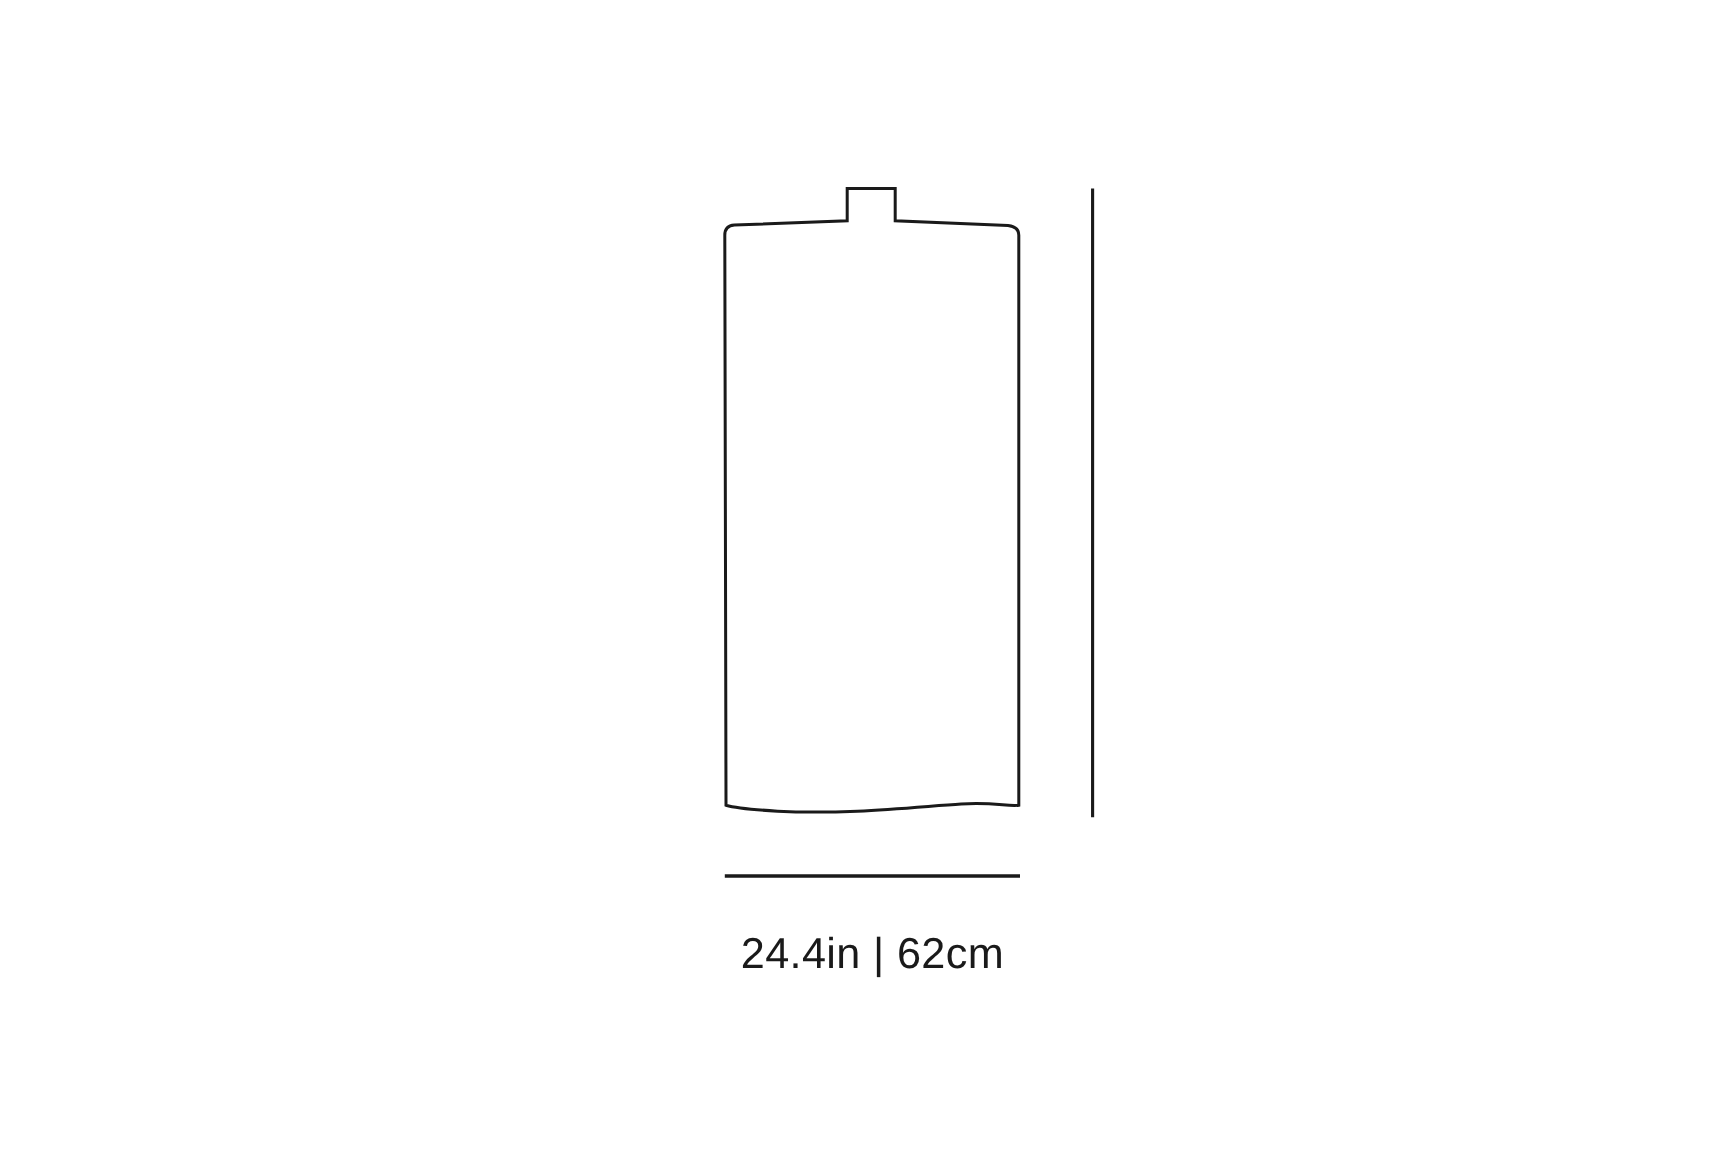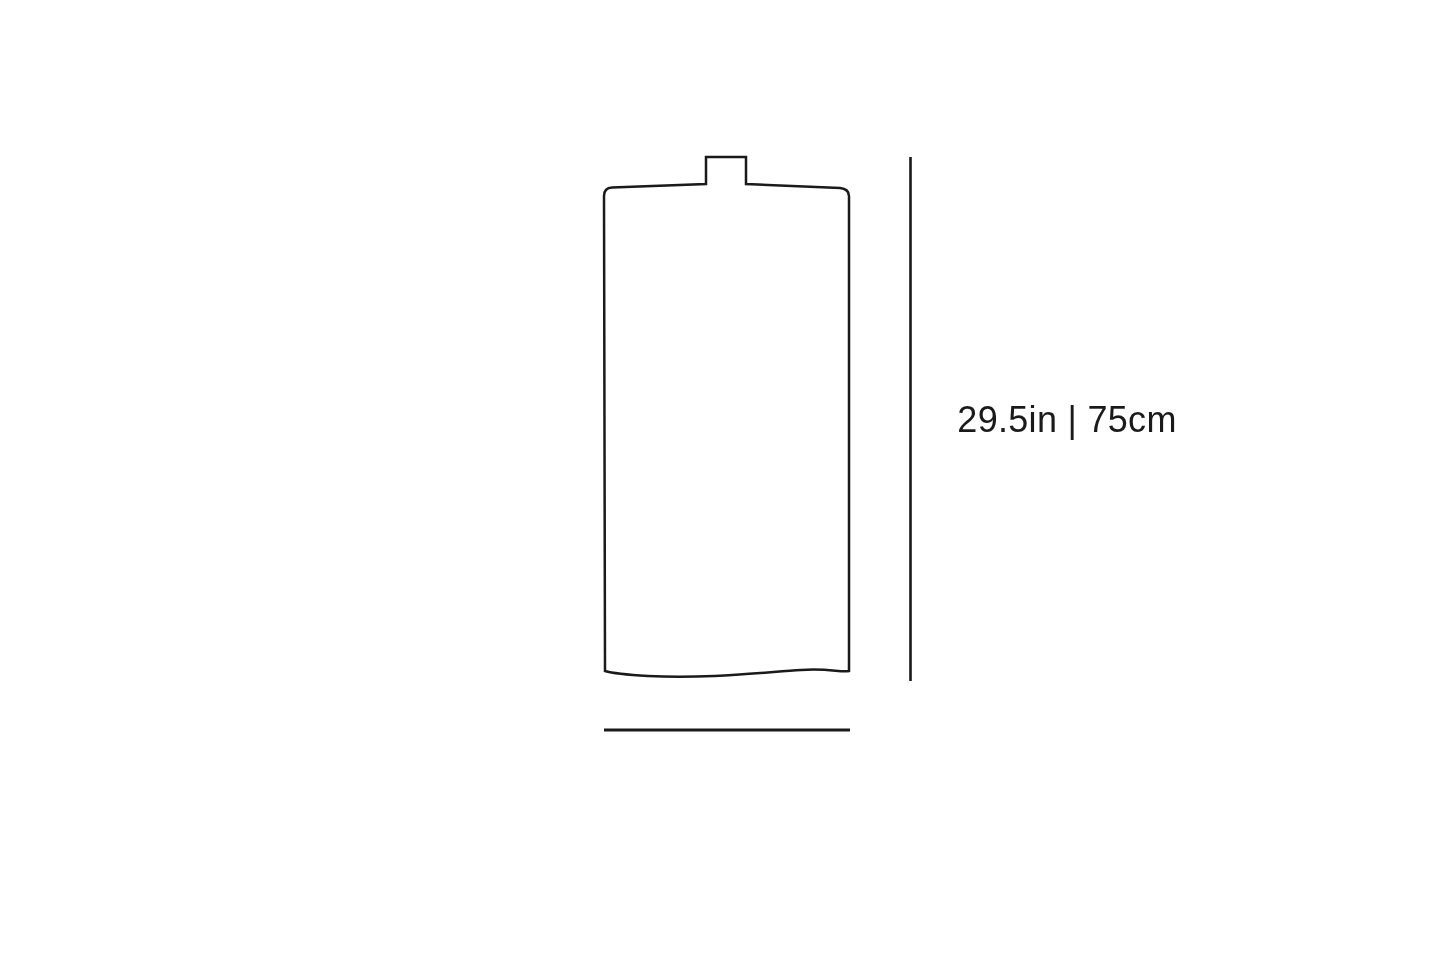--- a/index.html
+++ b/index.html
@@ -61,16 +61,16 @@
              L 604 196
              Q 604 188 612 187.5
              L 706 184
              Z" fill="none" stroke-width="2.5" stroke-linejoin="miter" stroke="#1a1a1a"></path>
 
     <line x1="910.5" y1="157" x2="910.5" y2="681" stroke-width="2.6" stroke="#1a1a1a"></line>
 
     <line x1="604" y1="730" x2="850" y2="730" stroke-width="3" stroke="#1a1a1a"></line>
   </svg>
 
-  <div class="dim-label h-label">29.5in | 75cm</div>
 
+  <div class="dim-label w-label">24.4in | 62cm</div>
 
 </div>
 
 </body></html>

